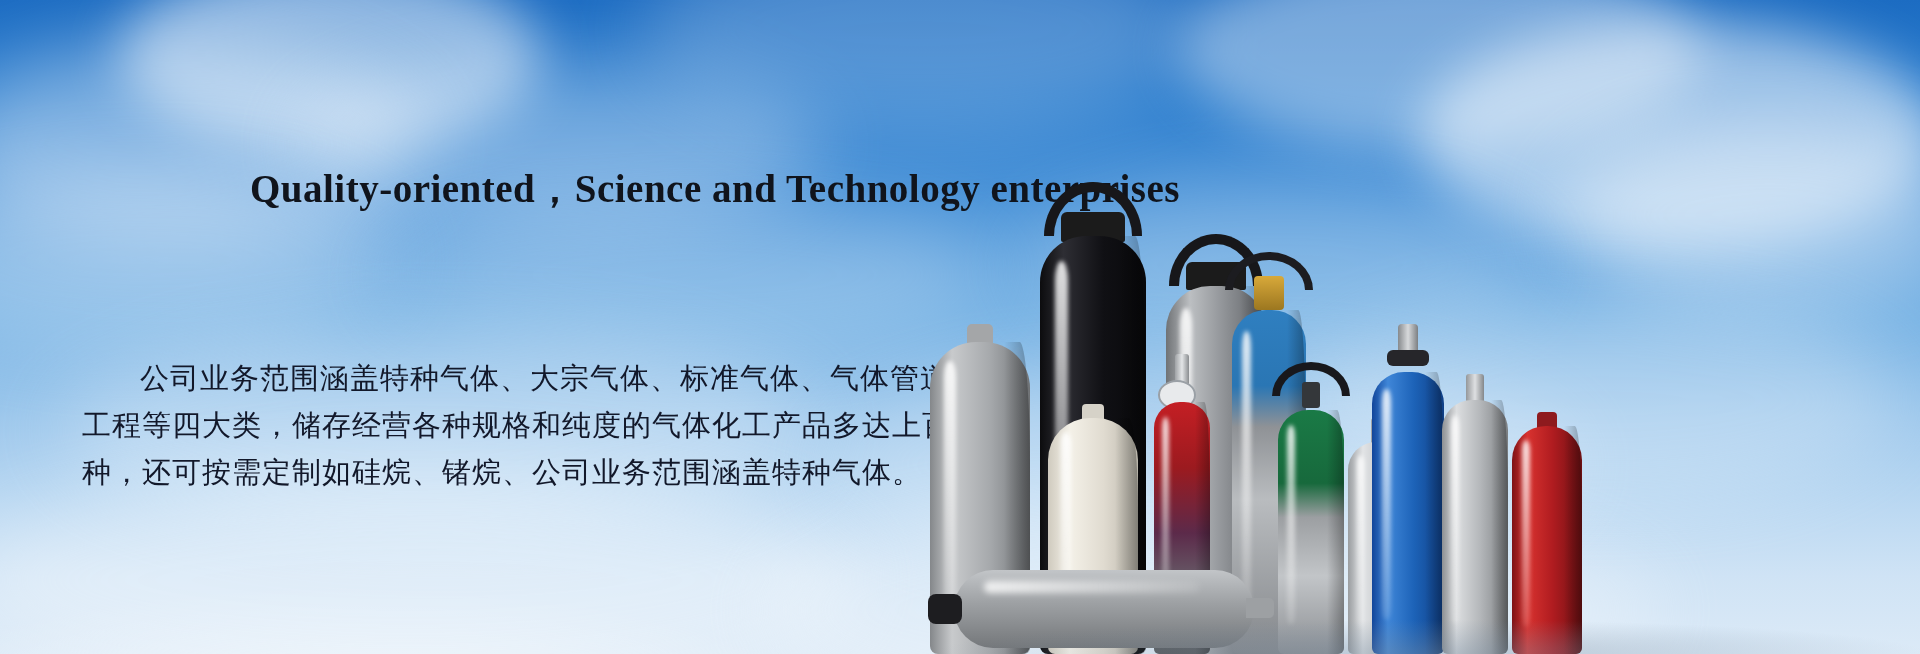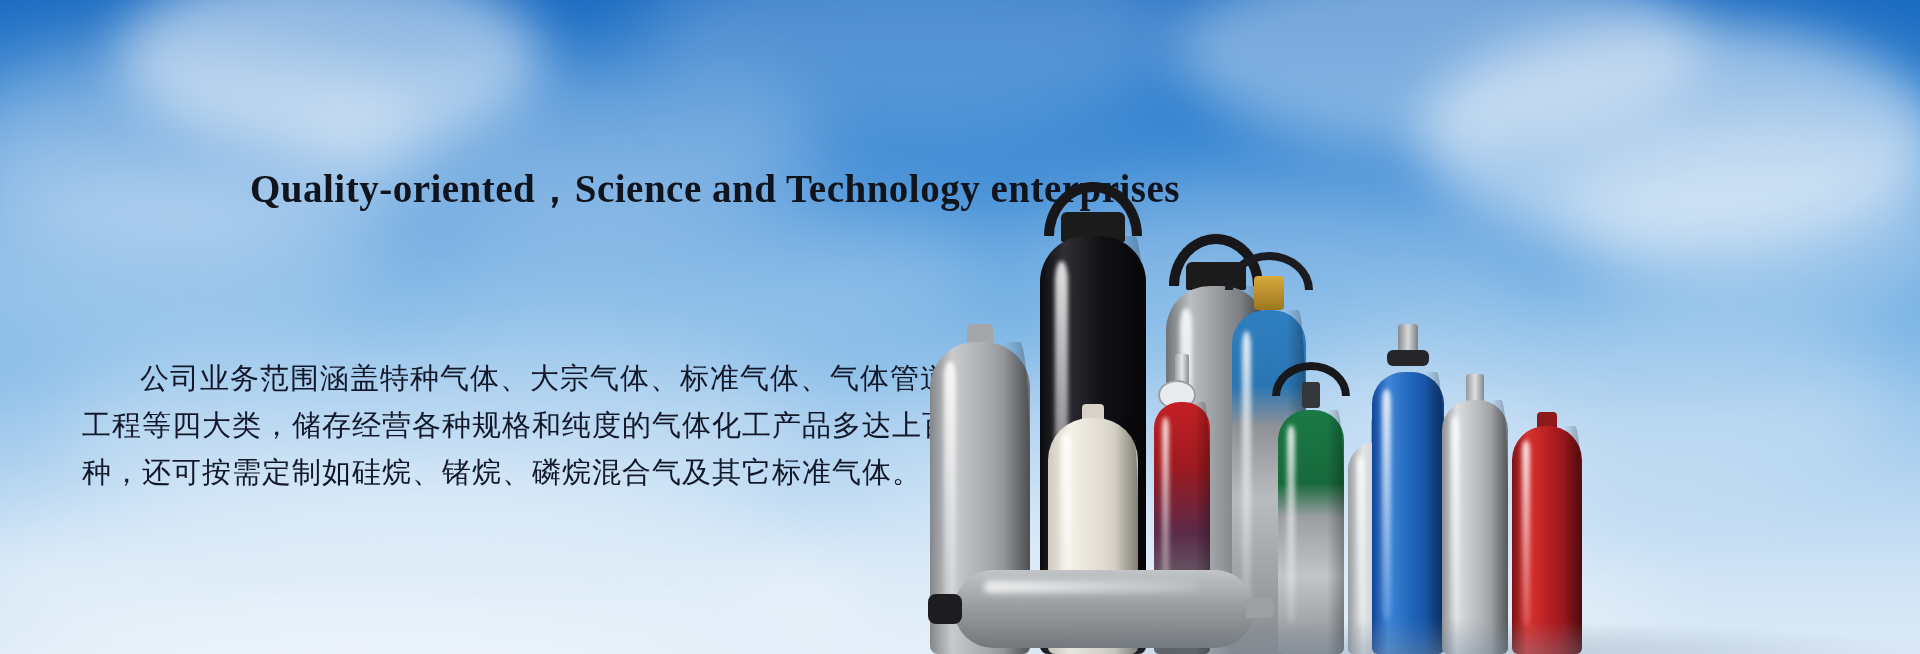--- a/index.html
+++ b/index.html
@@ -150,21 +150,21 @@
   <div class="cloud soft" id="cl13"></div>
   <div class="cloud soft" id="cl14"></div>
   <div class="cloud soft" id="cl15"></div>
 
   <div id="subtitle">Quality-oriented，Science and Technology enterprises</div>
 
 
   <div id="paragraph">
     <span class="ln first">公司业务范围涵盖特种气体、大宗气体、标准气体、气体管道</span>
     <span class="ln">工程等四大类，储存经营各种规格和纯度的气体化工产品多达上百</span>
-    <span class="ln">种，还可按需定制如硅烷、锗烷、磷烷混合气及其它标准气体。</span>
+    <span class="ln">种，还可按需定制如硅烷、锗烷、公司业务范围涵盖特种气体。</span>
   </div>
 
   <div id="cylinders">
 
     <div class="cyl" style="left:100px;width:106px;height:470px;">
       <div class="handle" style="width:78px;height:44px;top:-2px;"></div>
       <div class="collar" style="width:64px;height:30px;top:28px;"></div>
       <div class="body" style="height:418px;border-radius:46px 46px 8px 8px;
                   background:linear-gradient(90deg,#0c0c0e 0%,#2e2e34 22%,#101014 60%,#08080a 100%);">
         <div class="gloss"></div>

